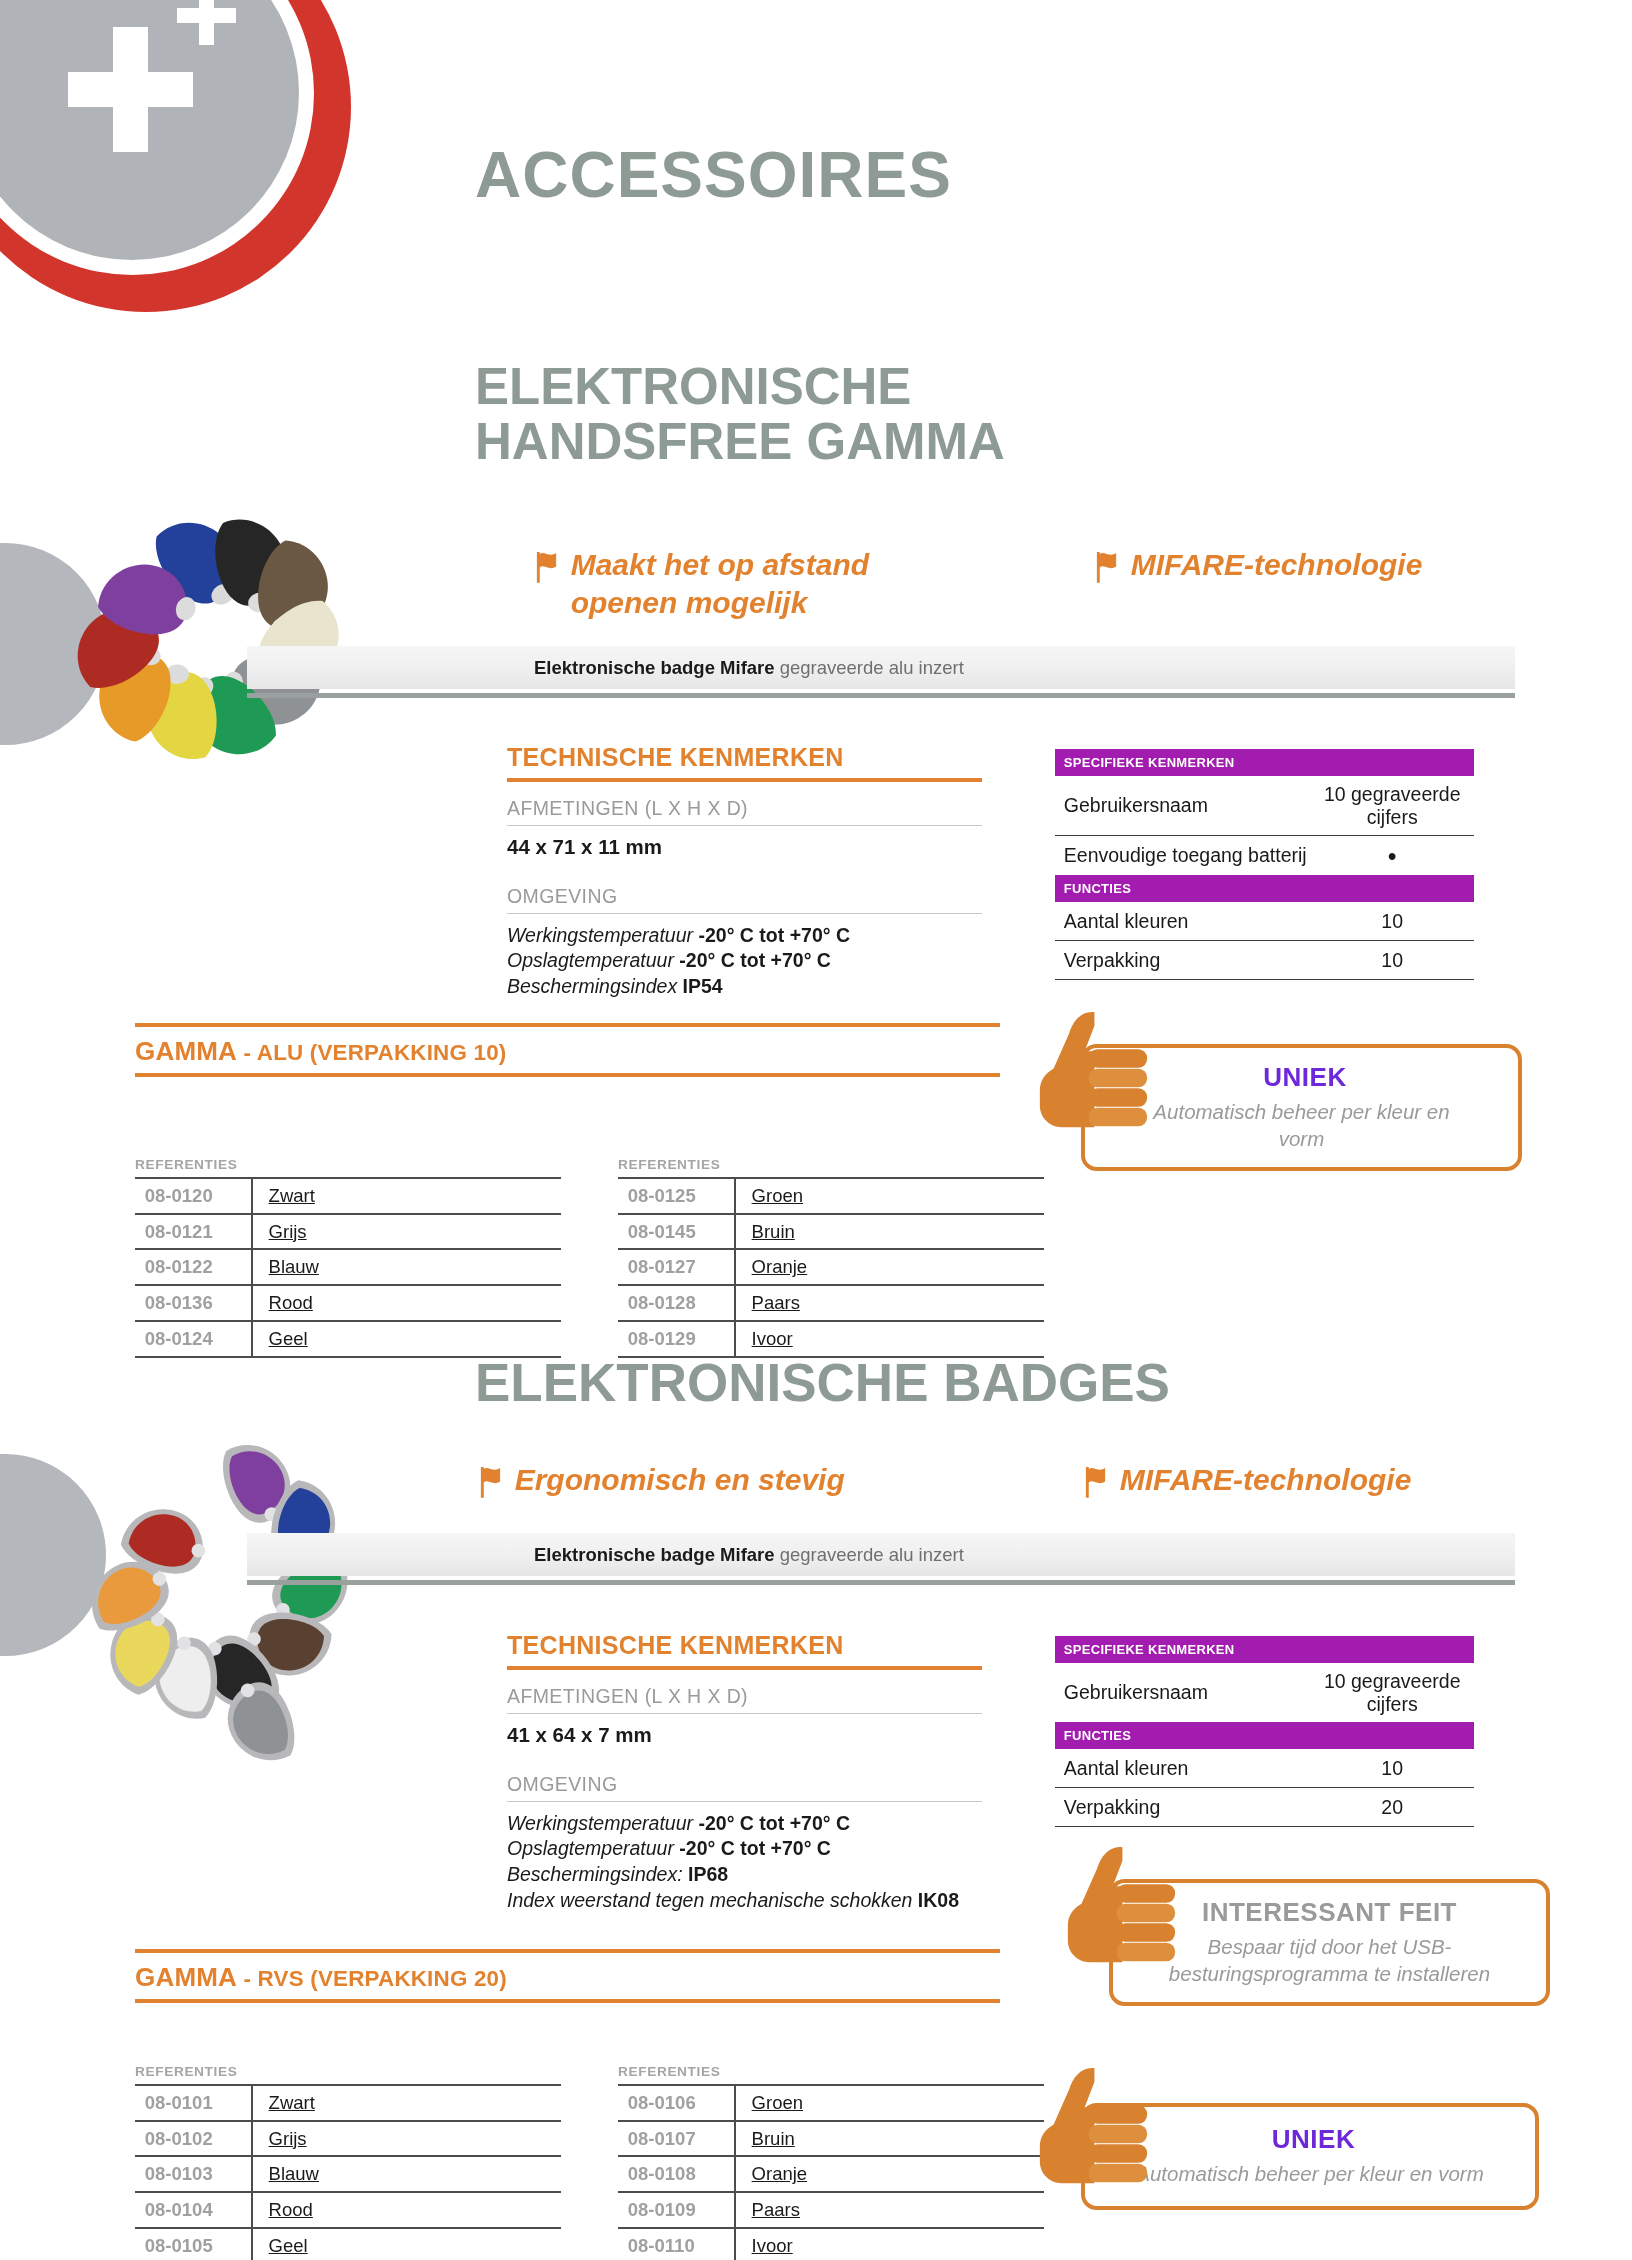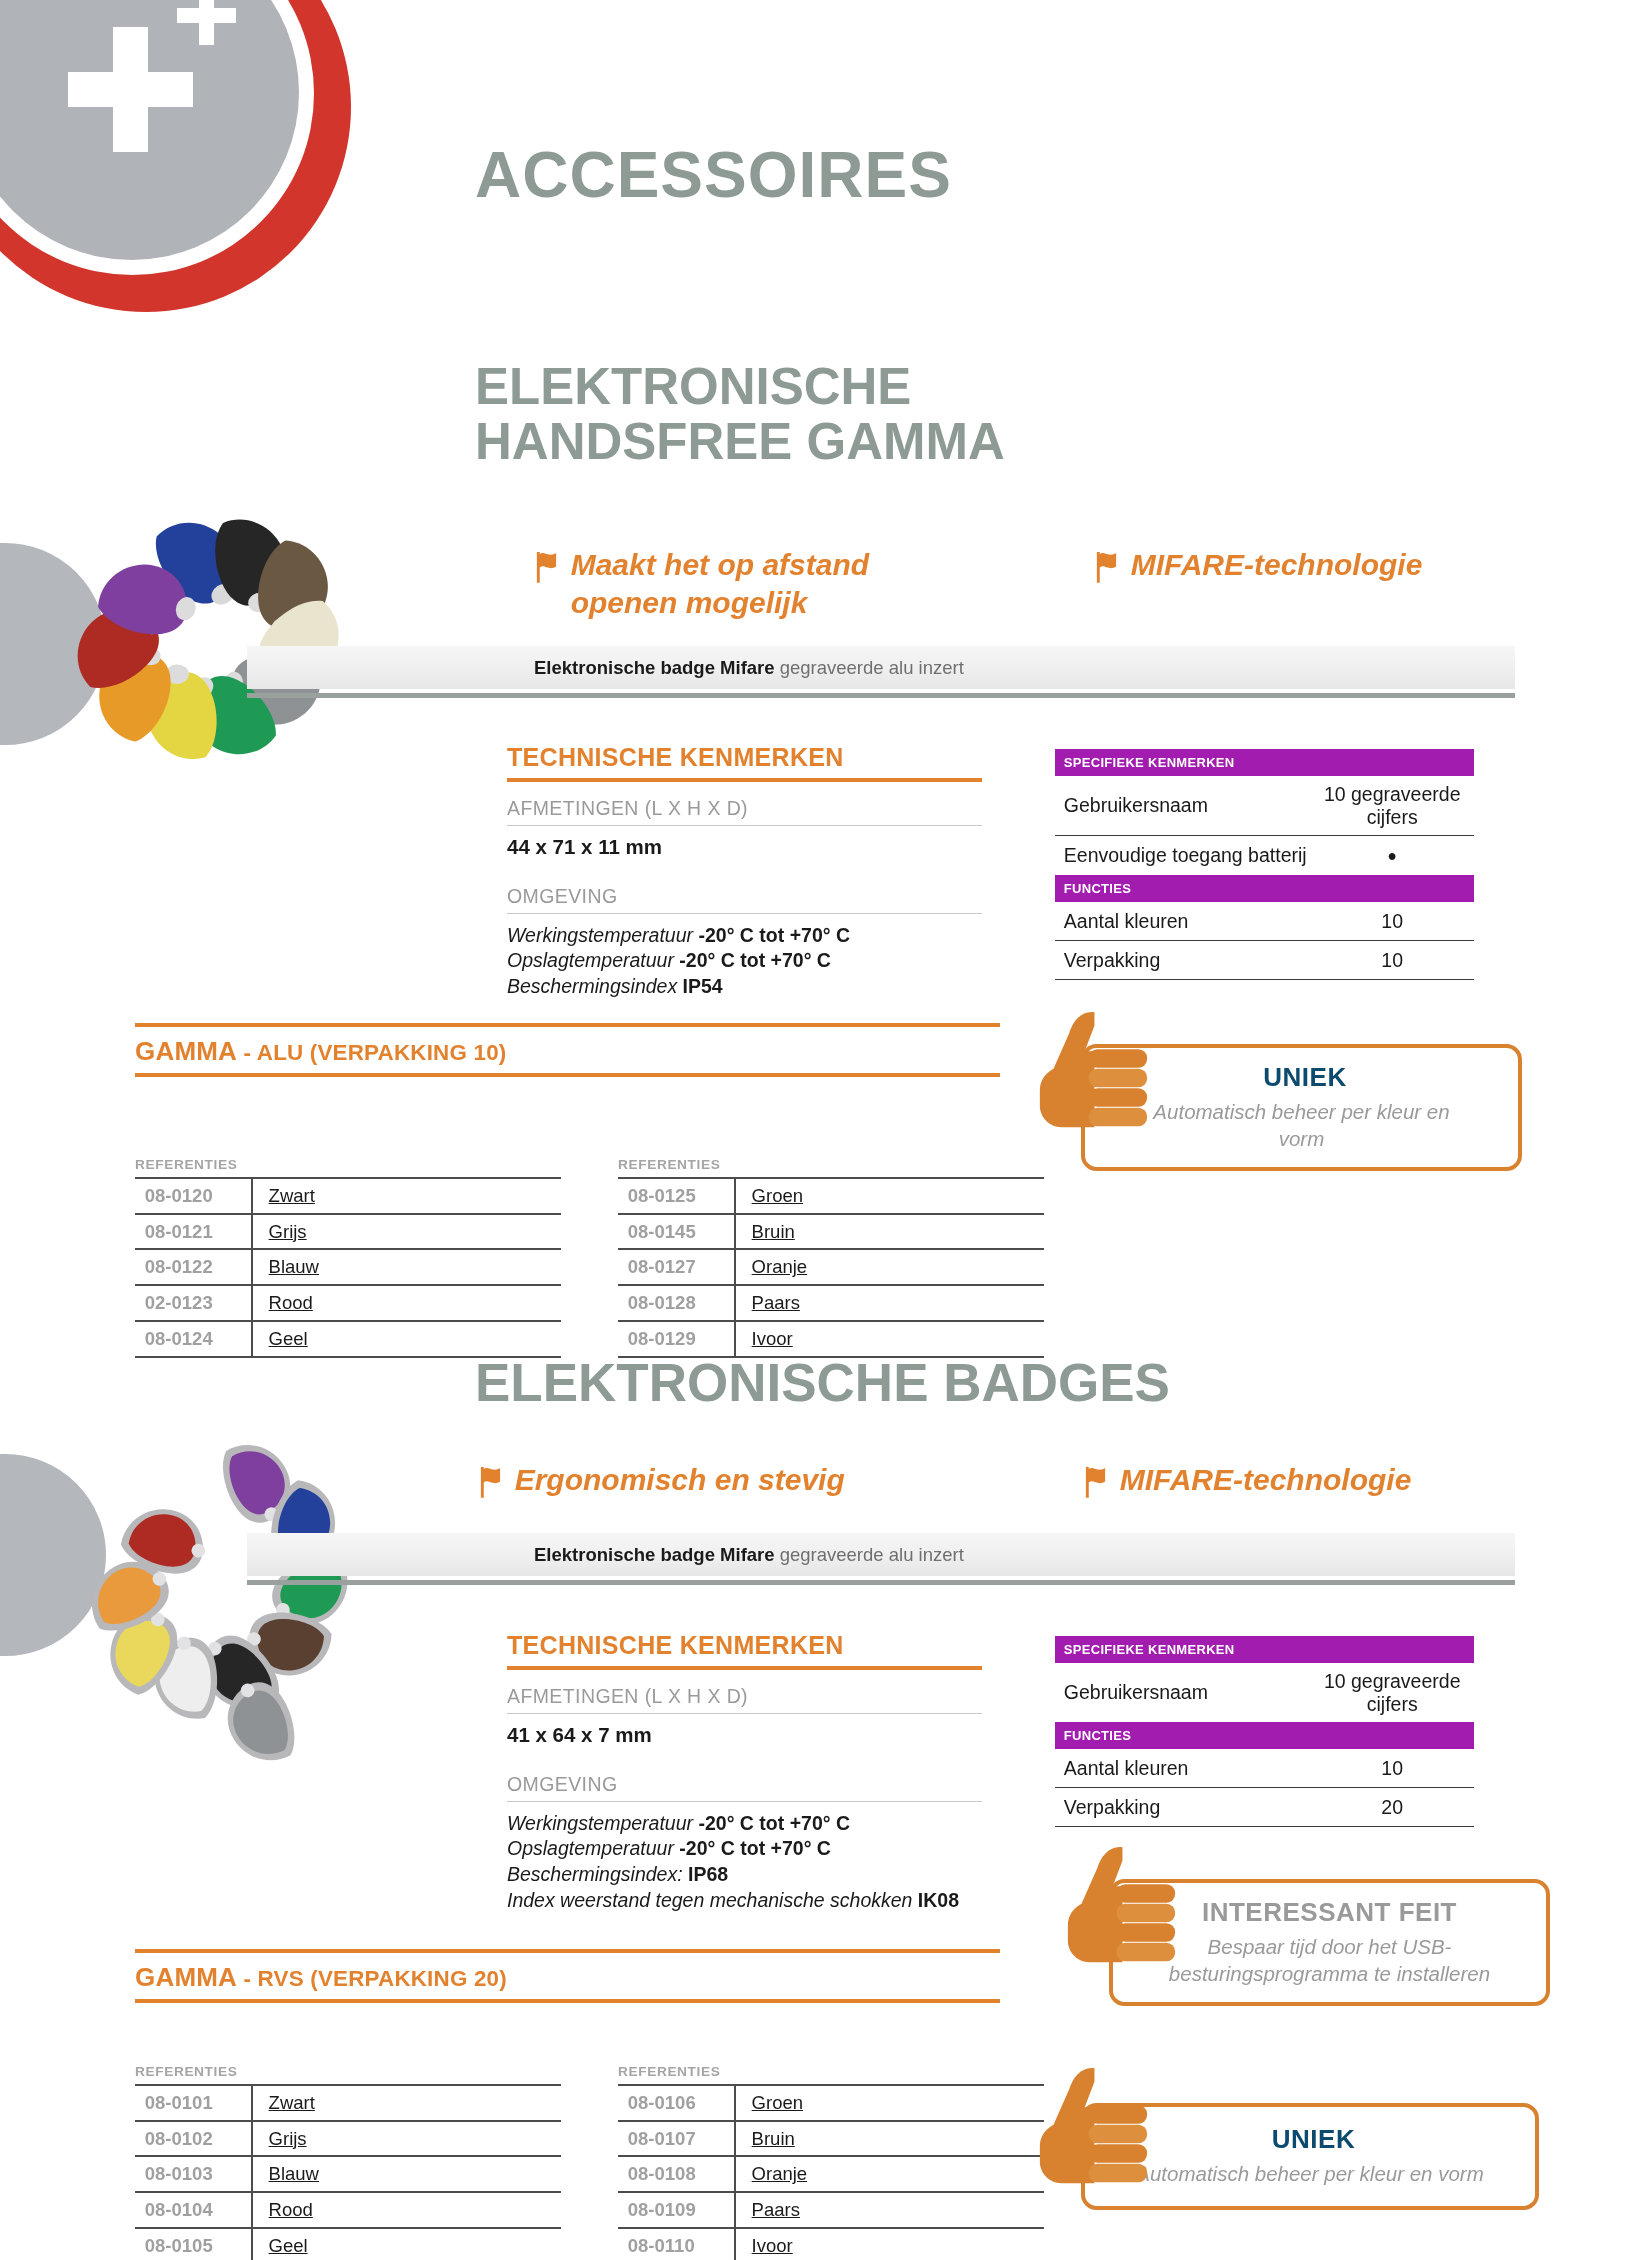--- a/index.html
+++ b/index.html
@@ -140,21 +140,21 @@
   }
 
   
   .callout { position: absolute; }
   .callout-box {
     position: absolute; border: 4.9px solid #d8822f; border-radius: 15.6px;
     background: #ffffff; display: flex; flex-direction: column;
     align-items: center; justify-content: center; text-align: center;
   }
   .callout-title { font-size: 26px; font-weight: bold; letter-spacing: 0.5px; }
-  .callout-title.orange { color: #0c4a6e; margin-left: 7px; }
+  .callout-title.orange { color: #6d28d9; margin-left: 7px; }
   .callout-title.gray { color: #9a9a9a; }
   .callout-sub { font-size: 20.5px; font-style: italic; color: #9a9a9a; line-height: 1.3; margin-top: 5.9px; }
   .thumb { position: absolute; z-index: 3; }
 
   
   .fan { position: absolute; }
 </style>
 </head>
 <body>
 
@@ -315,21 +315,21 @@
         </tr>
         <tr>
           <td class="ref-code">08-0121</td>
           <td class="ref-name">Grijs</td>
         </tr>
         <tr>
           <td class="ref-code">08-0122</td>
           <td class="ref-name">Blauw</td>
         </tr>
         <tr>
-          <td class="ref-code">02-0123</td>
+          <td class="ref-code">08-0136</td>
           <td class="ref-name">Rood</td>
         </tr>
         <tr>
           <td class="ref-code">08-0124</td>
           <td class="ref-name">Geel</td>
         </tr>
       </tbody>
         </table>
     </div>
     <div class="ref-col">

